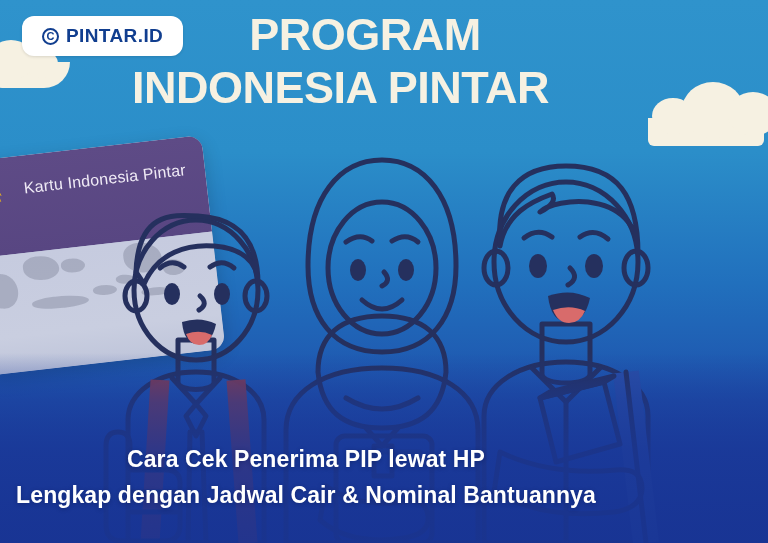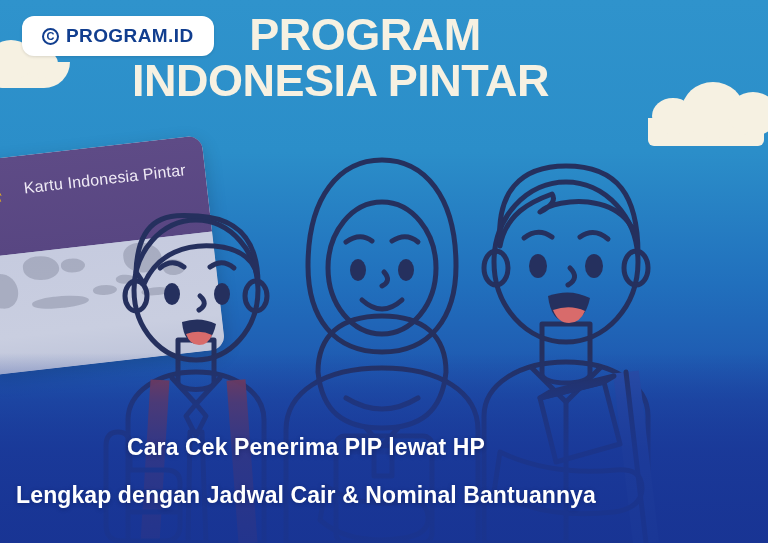--- a/index.html
+++ b/index.html
@@ -36,21 +36,21 @@
   }
   .badge .btxt{font-size:19px;font-weight:bold;color:#113e8f;letter-spacing:.4px;}
 
   
   .headline{
     position:absolute;left:8px;top:12px;width:636px;text-align:center;
     color:#f6f1e2;font-weight:bold;line-height:1.02;letter-spacing:-.5px;
     pointer-events:none;
   }
   .headline .l1{font-size:45px;display:block;padding-left:78px;}
-  .headline .l2{font-size:45px;display:block;padding-left:29px;}
+  .headline .l2{font-size:45px;display:block;padding-left:29px;margin-top:7px;}
 
   
   .kipcard{
     position:absolute;left:-26px;top:148px;width:240px;height:215px;
     transform:rotate(-6.5deg);border-radius:14px;overflow:hidden;
     background:#b9c0d8;box-shadow:0 6px 18px rgba(0,0,0,.18);
   }
   .kip-top{position:absolute;inset:0 0 55% 0;background:linear-gradient(180deg,#5e4b86 0%,#584682 100%);}
   .kip-bot{position:absolute;top:45%;left:0;right:0;bottom:0;background:linear-gradient(180deg,#c6cbdf 0%,#c9cee0 70%,#bfc5da 100%);}
   .kip-label{
@@ -69,21 +69,21 @@
   .wash{
     position:absolute;left:0;bottom:0;width:768px;height:190px;
     background:linear-gradient(180deg,rgba(27,60,155,0) 0%,rgba(26,57,152,.55) 26%,rgba(25,54,150,.80) 52%,rgba(24,52,148,.90) 100%);
     pointer-events:none;
   }
   .caption{
     position:absolute;left:0;bottom:34px;width:612px;text-align:center;color:#ffffff;
     text-shadow:0 1px 4px rgba(10,25,80,.45);
   }
   .caption .c1{display:block;font-size:23px;font-weight:bold;letter-spacing:.1px;}
-  .caption .c2{display:block;font-size:23px;font-weight:bold;margin-top:21px;letter-spacing:.1px;}
+  .caption .c2{display:block;font-size:23px;font-weight:bold;margin-top:9px;letter-spacing:.1px;}
 </style>
 </head>
 <body>
 
 <div class="stage">
 
   <div class="cloud cloud-tl"></div>
   <div class="cloud cloud-tr"></div>
   <div class="cloud-tr-extra"></div>
 
@@ -251,21 +251,21 @@
       </g>
 
       <path d="M326 486 q32 22 78 16 q22 -4 24 14 q2 18 -24 22 q-54 8 -84 -18 Z" fill="#8FA8D8" class="ol"></path>
     </g>
   </svg>
 
   <div class="wash"></div>
 
   <div class="badge">
     <span class="c">C</span>
-    <span class="btxt">PROGRAM.ID</span>
+    <span class="btxt">PINTAR.ID</span>
   </div>
 
   <div class="headline">
     <span class="l1">PROGRAM</span>
     <span class="l2">INDONESIA PINTAR</span>
   </div>
 
   <div class="caption">
     <span class="c1">Cara Cek Penerima PIP lewat HP</span>
     <span class="c2">Lengkap dengan Jadwal Cair &amp; Nominal Bantuannya</span>

